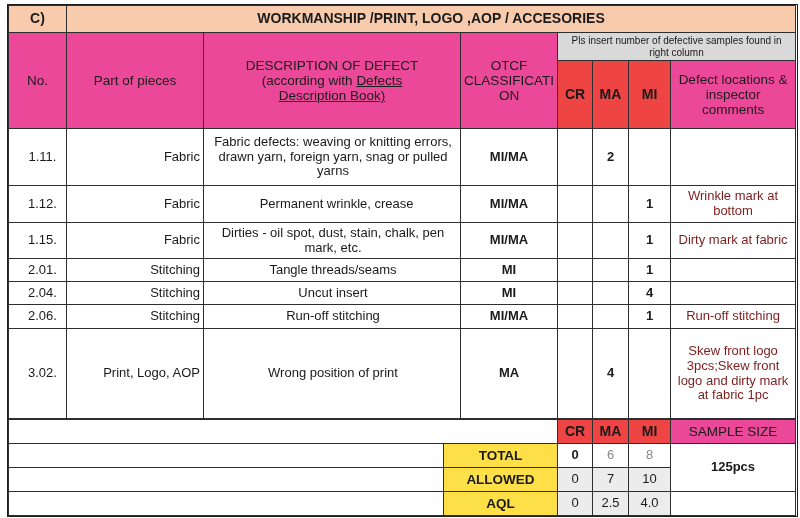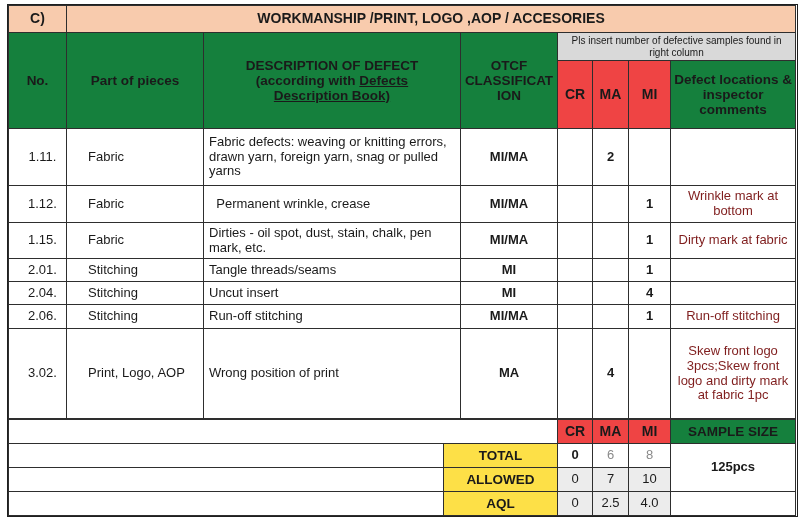--- a/index.html
+++ b/index.html
@@ -31,29 +31,29 @@
   #footer-table col.f1{width:435px} #footer-table col.f2{width:114px}
   #footer-table col.f3{width:35px}  #footer-table col.f4{width:36px}
   #footer-table col.f5{width:42px}  #footer-table col.f6{width:125px}
 
   .peach{background:#F8CBAD;}
   .ltgray{background:#ECECEC;}
   .bold{font-weight:bold;}
   .title-row td{font-size:14px;font-weight:bold;height:24px;}
   .note-row{height:28px;}
   .subhdr-row{height:68px;}
-  th.hdr{background:#15803d;font-weight:bold;font-size:13.5px;}
+  th.hdr{background:#ec4899;font-weight:normal;font-size:13.5px;}
   th.hdr-sm{background:#ef4444;font-weight:bold;font-size:14px;}
   .note-cell{background:#D9D9D9;font-size:10px;font-weight:normal;}
   .class-h{overflow-wrap:anywhere;}
 
   
   #data-rows td.c-no{text-align:center;padding-left:13px;}
-  #data-rows td.c-part{text-align:left;padding-left:21px;}
-  #data-rows td.c-desc{text-align:left;padding-left:5px;white-space:pre-wrap;}
+  #data-rows td.c-part{text-align:right;padding-left:0;}
+  #data-rows td.c-desc{text-align:center;padding-left:5px;white-space:pre-wrap;}
   #data-rows td.c-class{font-weight:bold;}
   #data-rows td.c-num{font-weight:bold;}
   #data-rows td.c-comment{color:#7f1d1d;font-size:13px;}
   #data-rows tr:nth-child(1){height:57px;}
   #data-rows tr:nth-child(2){height:37px;}
   #data-rows tr:nth-child(3){height:36px;}
   #data-rows tr:nth-child(4){height:23px;}
   #data-rows tr:nth-child(5){height:23px;}
   #data-rows tr:nth-child(6){height:24px;}
   #data-rows tr:nth-child(7){height:90px;}

